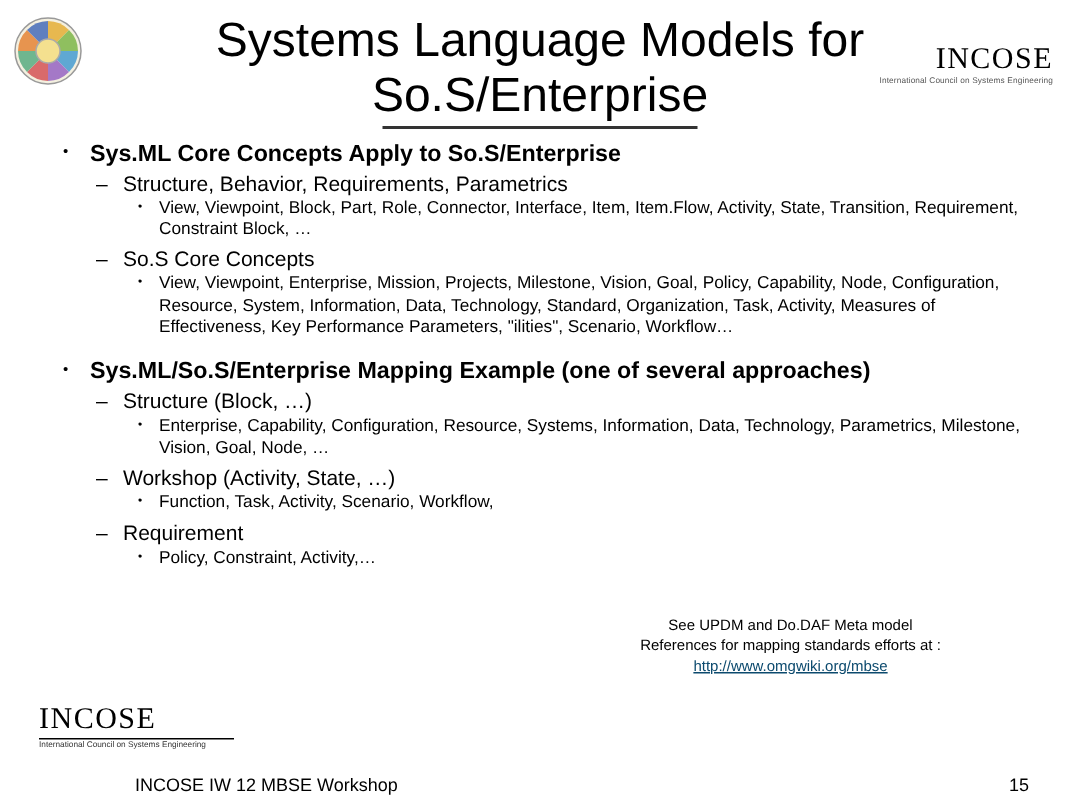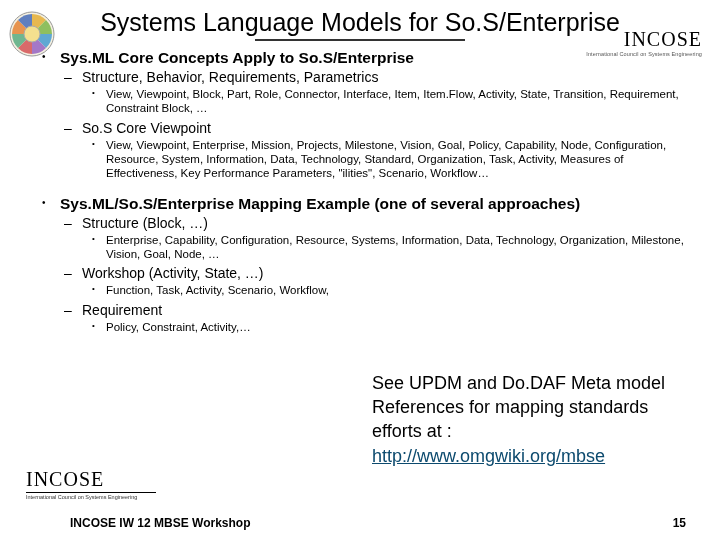--- a/index.html
+++ b/index.html
@@ -20,21 +20,21 @@
   }
   .wheel-icon {
     position: absolute;
     top: 10px;
     left: 8px;
     width: 48px;
     height: 48px;
   }
   .title {
     text-align: center;
-    font-size: 25px;
+    font-size: 32px;
     font-weight: 400;
     line-height: 1.15;
     margin: 0 60px 2px 60px;
   }
   .title-rule {
     width: 210px;
     height: 2px;
     background: #333;
     margin: 0 auto 8px auto;
   }
@@ -101,24 +101,25 @@
     content: "•";
     position: absolute;
     left: 10px;
     top: 1px;
     font-size: 8px;
   }
   .gap { height: 10px; }
   .aside {
     position: absolute;
     right: 38px;
-    bottom: 72px;
+    bottom: 89px;
     width: 310px;
-    font-size: 18px;
+    font-size: 10px;
     line-height: 1.35;
+    text-align: center;
   }
   .aside a { color: #0c4a6e; text-decoration: underline; }
   .logo-bottom {
     position: absolute;
     left: 26px;
     bottom: 40px;
     width: 130px;
   }
   .logo-bottom .brand {
     font-family: "Times New Roman", serif;
@@ -132,25 +133,24 @@
   }
   .logo-bottom .tag {
     font-size: 5.5px;
     color: #333;
   }
   .footer {
     position: absolute;
     bottom: 10px;
     left: 0;
     width: 100%;
-    padding: 0 34px 0 70px;
+    padding: 0 34px 0 90px;
     font-size: 12px;
     display: flex;
     justify-content: space-between;
-    font-weight: bold;
   }
 </style>
 </head>
 <body>
 
 <div class="slide">
 
   <div class="wheel-icon">
     <svg viewBox="0 0 48 48">
       <circle cx="24" cy="24" r="22" fill="#f4f0e0" stroke="#999" stroke-width="1"></circle>
@@ -181,39 +181,39 @@
       <li>
         <div class="h1">Sys.ML Core Concepts Apply to So.S/Enterprise</div>
         <ul class="lvl2">
           <li>
             <span>Structure, Behavior, Requirements, Parametrics</span>
             <ul class="lvl3">
               <li>View, Viewpoint, Block, Part, Role, Connector, Interface, Item, Item.Flow, Activity, State, Transition, Requirement, Constraint Block, …</li>
             </ul>
           </li>
           <li>
-            <span>So.S Core Viewpoint</span>
+            <span>So.S Core Concepts</span>
             <ul class="lvl3">
               <li>View, Viewpoint, Enterprise, Mission, Projects, Milestone, Vision, Goal, Policy, Capability, Node, Configuration, Resource, System, Information, Data, Technology, Standard, Organization, Task, Activity, Measures of Effectiveness, Key Performance Parameters, "ilities", Scenario, Workflow…</li>
             </ul>
           </li>
         </ul>
       </li>
     </ul>
 
     <div class="gap"></div>
 
     <ul class="lvl1">
       <li>
         <div class="h1">Sys.ML/So.S/Enterprise Mapping Example (one of several approaches)</div>
         <ul class="lvl2">
           <li>
             <span>Structure (Block, …)</span>
             <ul class="lvl3">
-              <li>Enterprise, Capability, Configuration, Resource, Systems, Information, Data, Technology, Organization, Milestone, Vision, Goal, Node, …</li>
+              <li>Enterprise, Capability, Configuration, Resource, Systems, Information, Data, Technology, Parametrics, Milestone, Vision, Goal, Node, …</li>
             </ul>
           </li>
           <li>
             <span>Workshop (Activity, State, …)</span>
             <ul class="lvl3">
               <li>Function, Task, Activity, Scenario, Workflow,</li>
             </ul>
           </li>
           <li>
             <span>Requirement</span>

